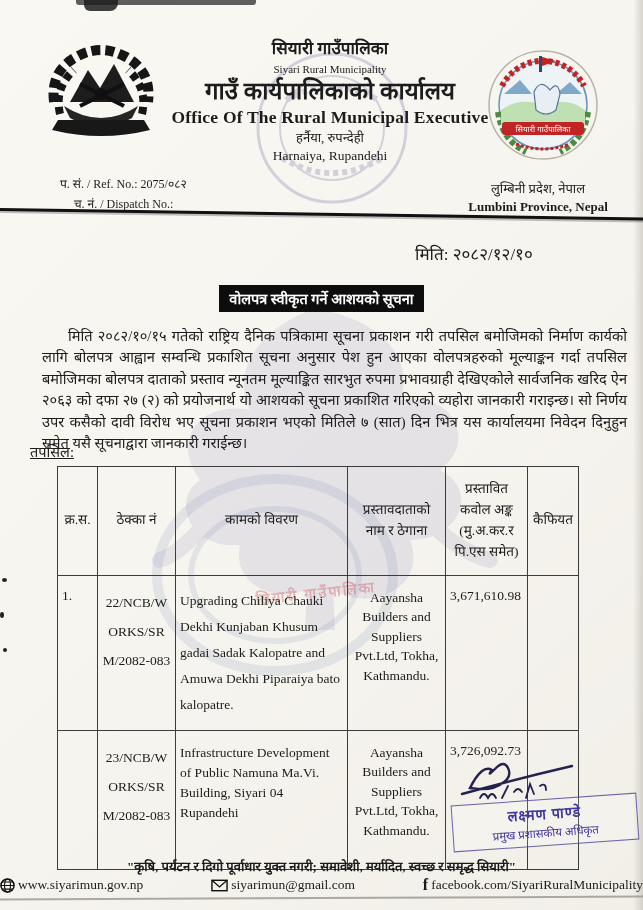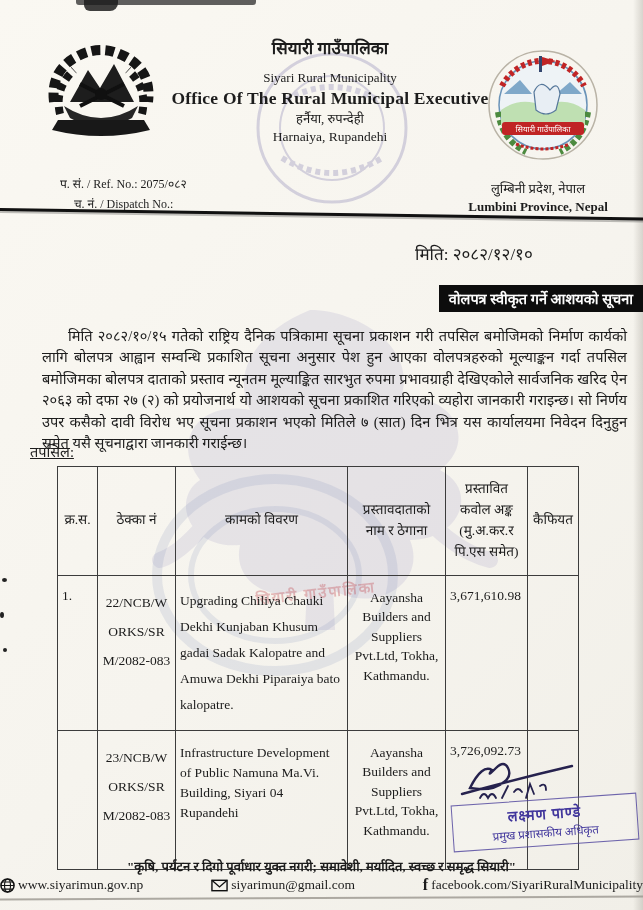--- a/index.html
+++ b/index.html
@@ -11,36 +11,36 @@
   .abs{position:absolute;}
   
   .top-smudge{left:76px;top:0;width:180px;height:5px;background:#2b2b2b;opacity:.75;border-radius:0 0 3px 3px;}
   .top-blob{left:84px;top:0;width:34px;height:11px;background:#1d1d1d;border-radius:0 0 8px 6px;opacity:.85;}
   .edge-speck{background:#222;border-radius:50%;}
   .bottom-fold{left:-4px;top:897px;width:652px;height:2px;background:#9a968e;transform:rotate(-.25deg);opacity:.8;}
   .right-shade{right:0;top:0;width:10px;height:910px;background:linear-gradient(to left,rgba(120,115,105,.25),rgba(120,115,105,0));}
   
   .header-text{left:148px;top:40px;width:364px;text-align:center;line-height:1.1;}
   .h-np1{font-size:17px;font-weight:bold;}
-  .h-en1{font-size:13px;margin-top:12px;}
+  .h-en1{font-size:11px;margin-top:4px;}
   .h-np2{font-size:24px;font-weight:bold;margin-top:3px;}
   .h-en2{font-size:17.5px;font-weight:bold;margin-top:4px;letter-spacing:.2px;}
   .h-np3{font-size:13px;margin-top:4px;}
   .h-en3{font-size:13.5px;margin-top:3px;}
   .logo-left{left:40px;top:44px;}
   .logo-right{left:486px;top:48px;}
   
   .meta-left{left:60px;top:174px;font-size:12px;line-height:1.7;}
   .meta-left .l2{padding-left:14px;}
   .meta-right{left:452px;top:180px;width:172px;text-align:center;font-size:13px;line-height:1.35;}
   .meta-right .en{font-weight:bold;}
   .rule{left:-2px;top:208px;width:650px;height:3px;background:#111;transform:rotate(.85deg);transform-origin:left center;box-shadow:0 2px 0 rgba(17,17,17,.25);}
   .date-line{left:415px;top:242px;font-size:17px;}
   
-  .notice-title{left:0;top:285px;width:643px;text-align:right;}
+  .notice-title{left:0;top:285px;width:643px;text-align:center;}
   .notice-title span{display:inline-block;background:#0d0d0d;color:#fdfdfd;font-weight:bold;font-size:14.5px;padding:3px 10px 4px;}
   .body-text{left:30px;top:314px;width:585px;font-size:14.6px;line-height:21.4px;text-align:justify;text-indent:26px;margin:12px;}
   .tapasil{left:30px;top:441px;font-size:14.5px;text-decoration:underline;}
   
   table.tender{left:57px;top:466px;border-collapse:collapse;table-layout:fixed;background:transparent;}
   table.tender th,table.tender td{border:1px solid #3c3c3c;font-weight:normal;font-size:13.5px;vertical-align:top;padding:12px 4px;overflow:hidden;}
   table.tender th{text-align:center;vertical-align:middle;line-height:1.55;}
   td.sn{text-align:left;padding-top:14px;padding-left:6px;}
   td.contract{text-align:center;word-break:break-all;line-height:2.15;padding-top:8px;}
   td.work1{line-height:26px;padding-left:8px;padding-top:6px;}
@@ -115,20 +115,21 @@
     <path d="M18 46 L34 32 L46 46 Z M70 46 L84 34 L96 46 Z" fill="#7fa8c9"></path>
     <path d="M48 44 q6 -14 16 -2 q8 -10 10 4 l-4 16 q-10 8 -20 0 Z" fill="#e8eef4" stroke="#55779a" stroke-width="1.2"></path>
     <rect x="16" y="74" width="82" height="13" rx="3" fill="#c02425"></rect>
     <text x="57" y="84" text-anchor="middle" font-size="8" fill="#ffffff" font-family="Liberation Sans, sans-serif">सियारी गाउँपालिका</text>
     <path d="M30 96 Q57 106 84 96" fill="none" stroke="#c02425" stroke-width="3" stroke-dasharray="3 2"></path>
   </svg>
 
   <div class="abs header-text">
     <div class="h-np1">सियारी गाउँपालिका</div>
     <div class="h-en1">Siyari Rural Municipality</div>
+    <div class="h-np2">गाउँ कार्यपालिकाको कार्यालय</div>
     <div class="h-en2">Office Of The Rural Municipal Executive</div>
     <div class="h-np3">हर्नैया, रुपन्देही</div>
     <div class="h-en3">Harnaiya, Rupandehi</div>
   </div>
 
   <div class="abs meta-left">
     <div><span>प. सं. / Ref. No.:</span> <span>2075/०८२</span></div>
     <div class="l2">च. नं. / Dispatch No.:</div>
   </div>
   <div class="abs meta-right">

